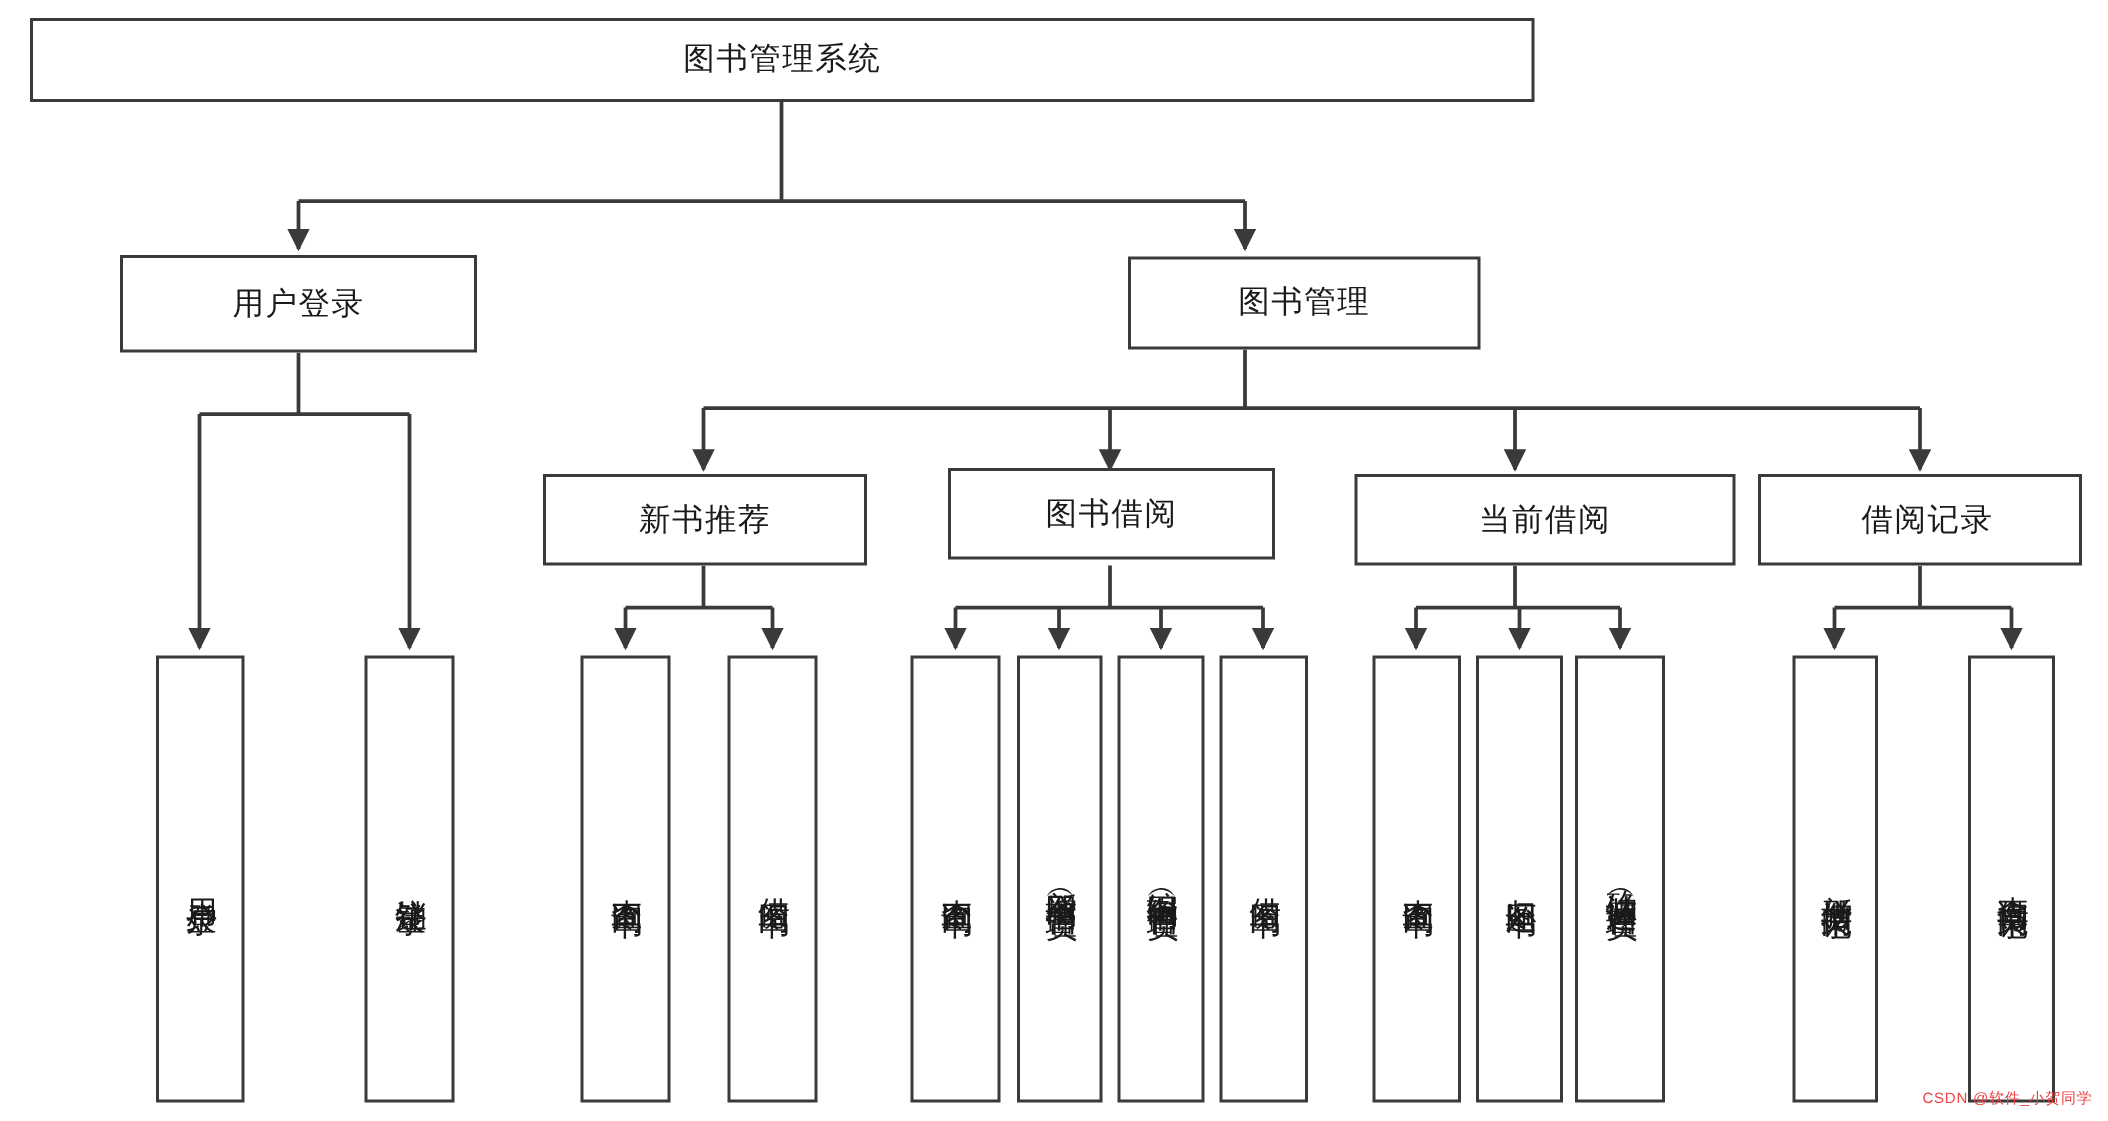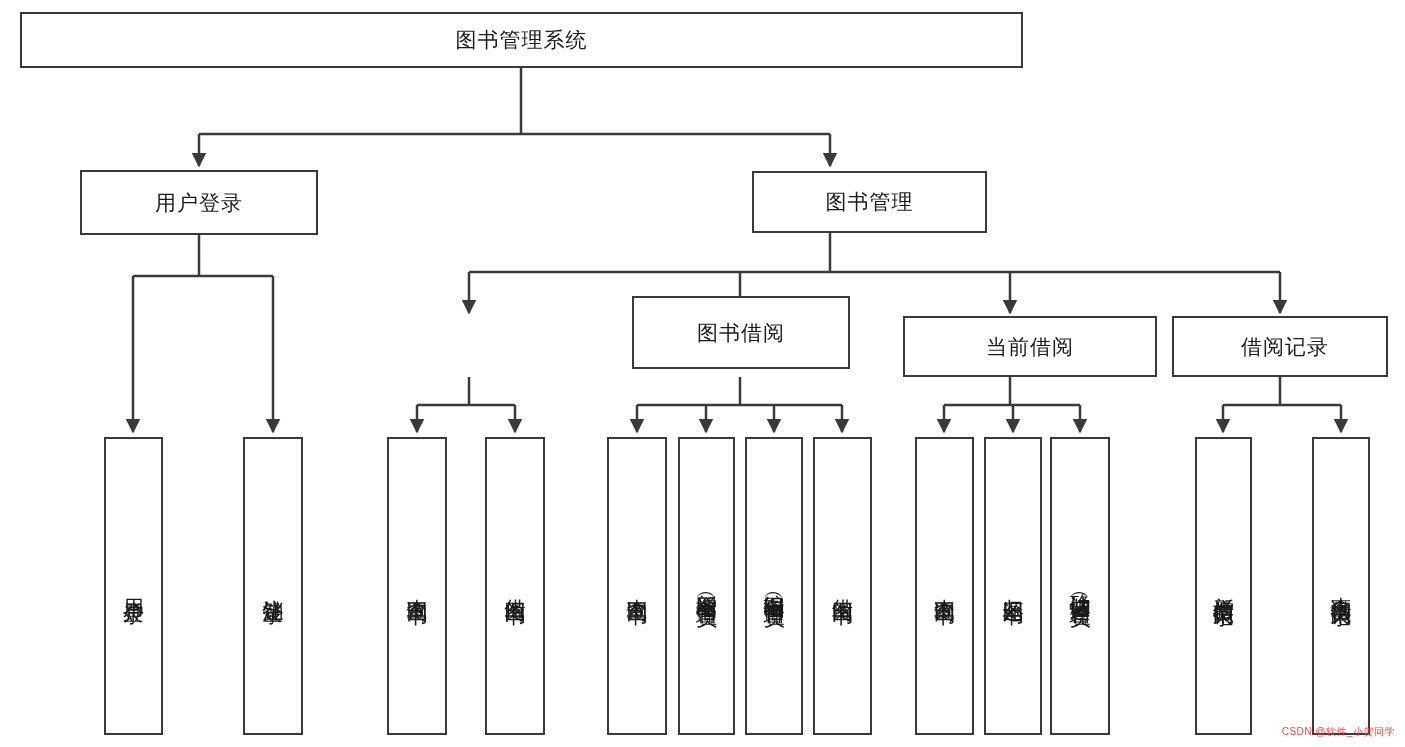--- a/index.html
+++ b/index.html
@@ -126,21 +126,24 @@
     <span class="htext">图书管理系统</span>
   </div>
 
   <div class="node h" style="left:80px; top:170px; width:238px; height:65px;">
     <span class="htext">用户登录</span>
   </div>
   <div class="node h" style="left:712px; top:171px; width:235px; height:62px;margin-left:40px;">
     <span class="htext">图书管理</span>
   </div>
 
-  <div class="node h" style="left:632px; top:296px; width:218px; height:73px;">
+  <div class="node h" style="left:362px; top:316px; width:216px; height:61px;">
+    <span class="htext">新书推荐</span>
+  </div>
+  <div class="node h" style="left:632px; top:312px; width:218px; height:61px;">
     <span class="htext">图书借阅</span>
   </div>
   <div class="node h" style="left:903px; top:316px; width:254px; height:61px;">
     <span class="htext">当前借阅</span>
   </div>
   <div class="node h" style="left:1172px; top:316px; width:216px; height:61px;padding-left:10px;">
     <span class="htext">借阅记录</span>
   </div>
 
   <div class="node v" style="left:104px; top:437px; width:59px; height:298px;">

